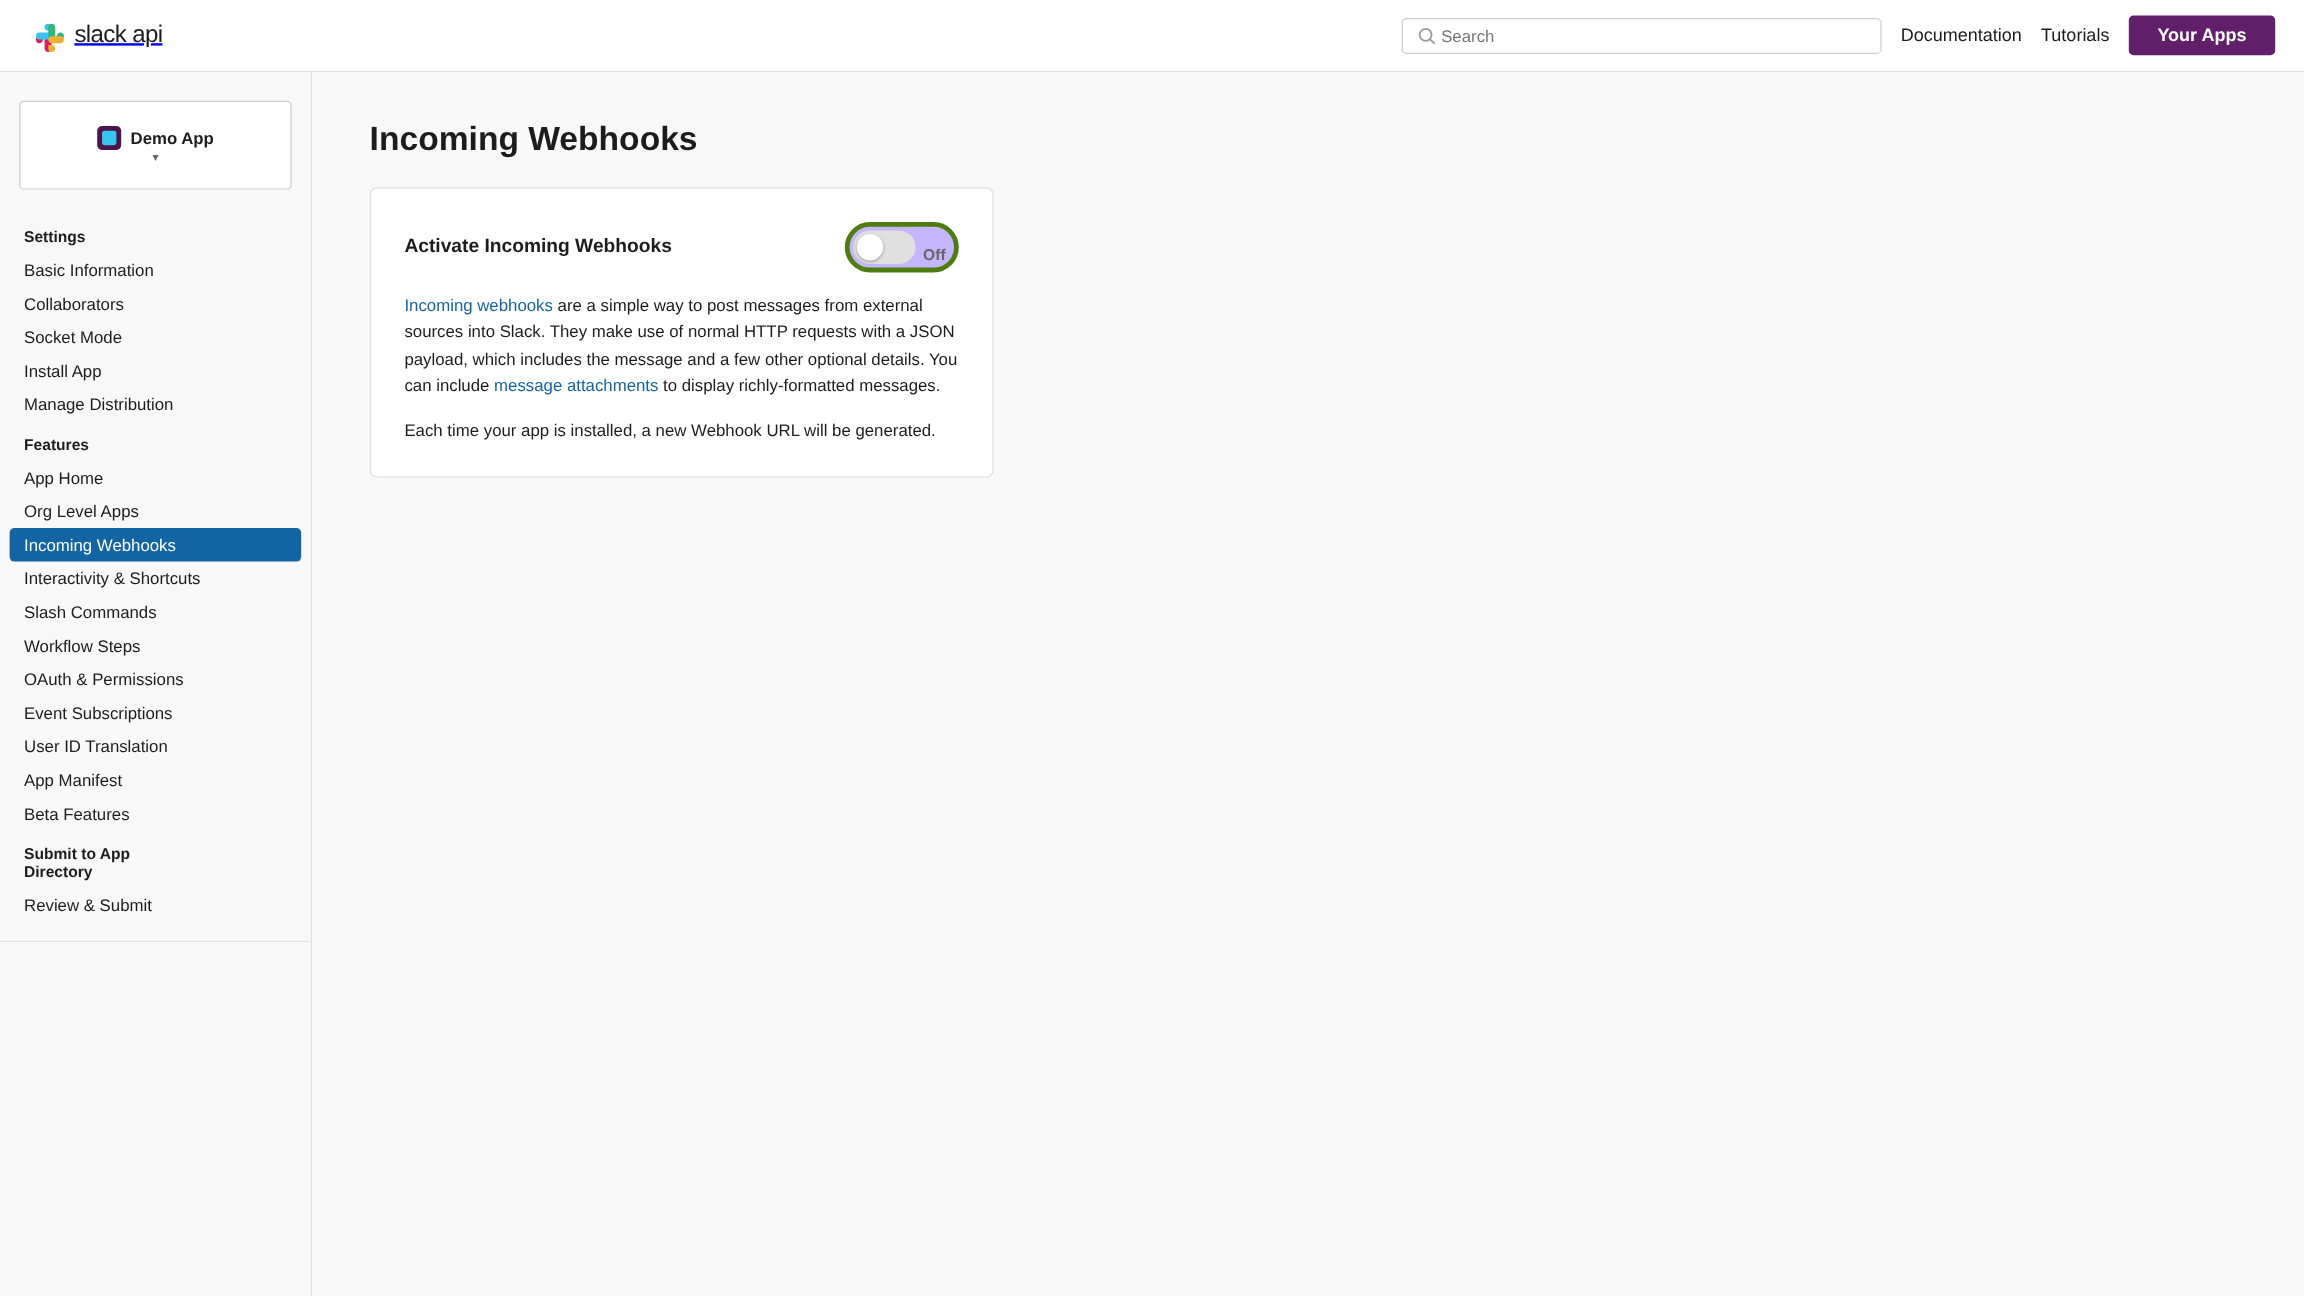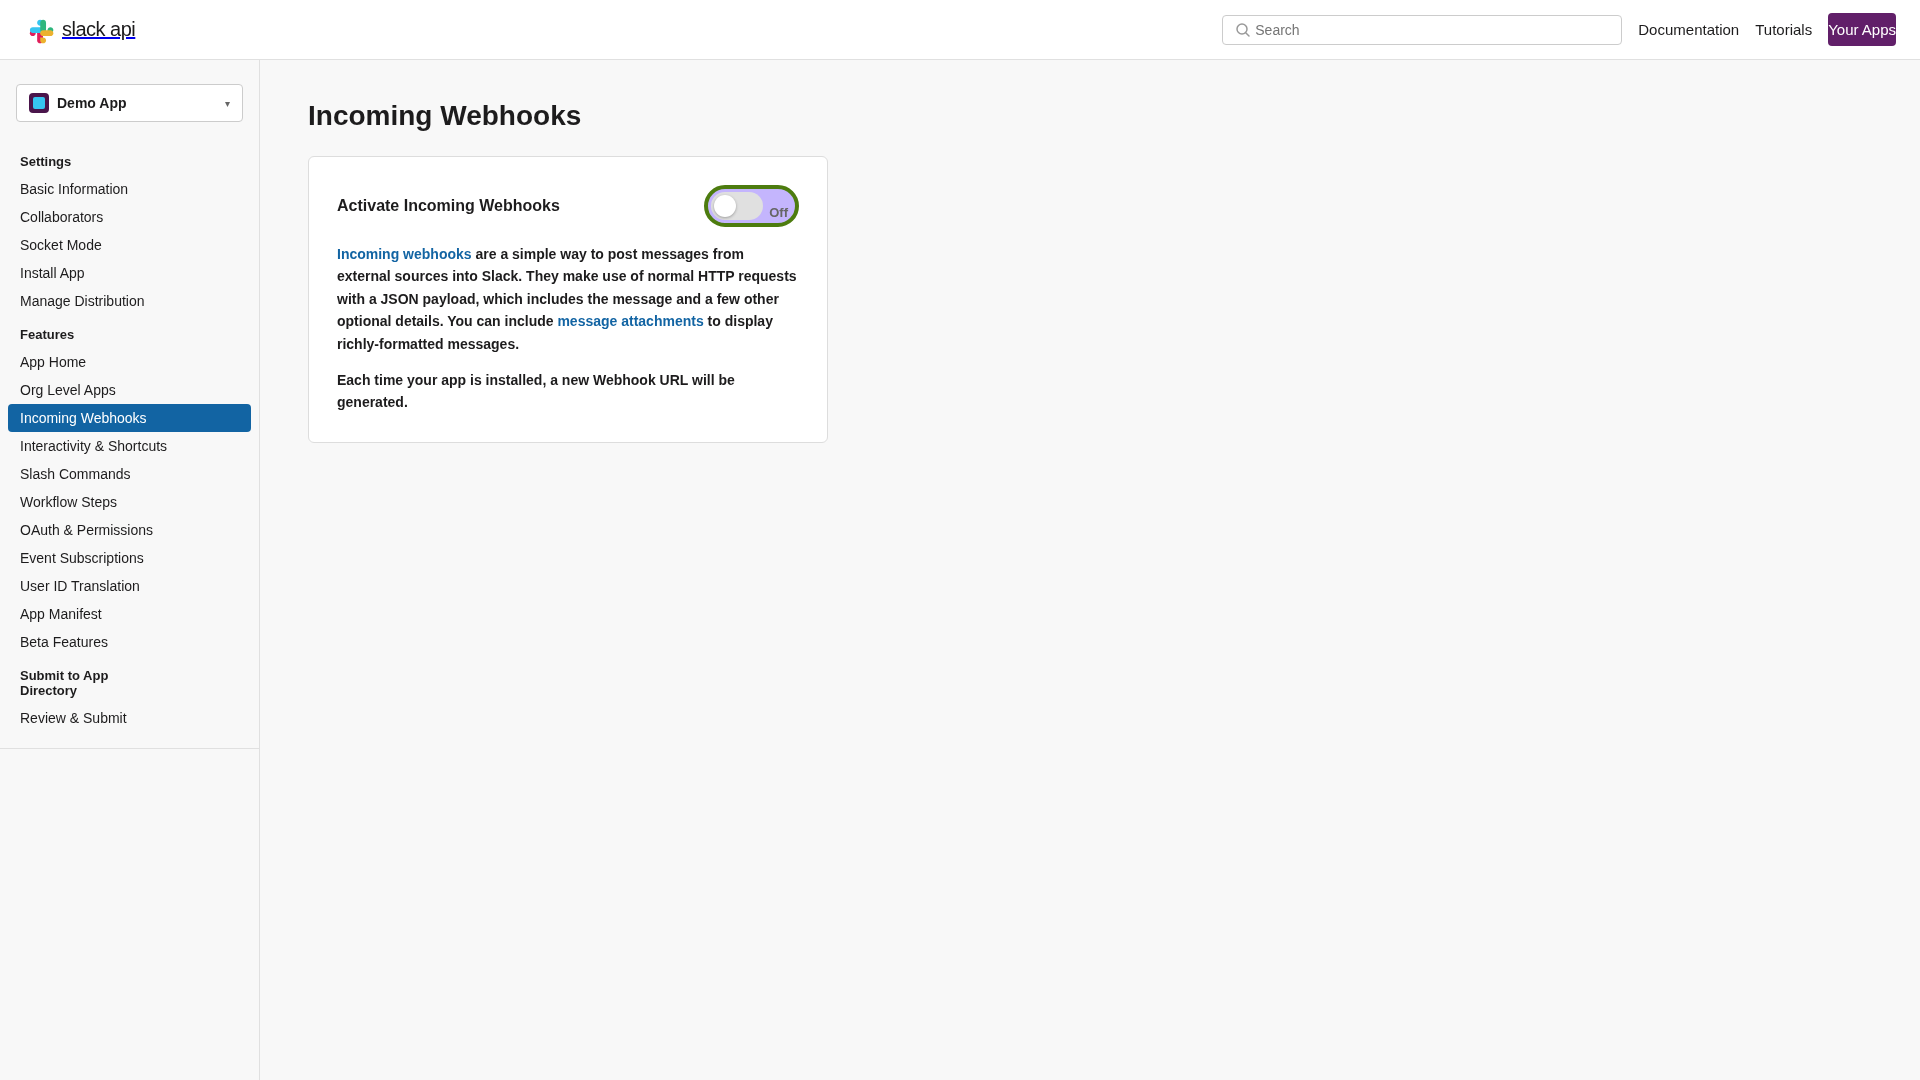--- a/index.html
+++ b/index.html
@@ -29,22 +29,22 @@
       padding: 6px 12px; background: #fff;
       width: 400px; gap: 4px;
     }
     .search-box input {
       border: none; outline: none; font-size: 14px; width: 100%; color: #666;
     }
     .search-icon-svg { color: #999; flex-shrink: 0; }
     .nav-link { font-size: 15px; color: #1d1c1d; text-decoration: none; cursor: pointer; }
     .your-apps-btn {
       background: #611f69; color: #fff; border: none;
-      border-radius: 4px; padding: 8px 0;
-      font-size: 15px; font-weight: 400; cursor: pointer;
+      border-radius: 4px; padding: 8px 24px;
+      font-size: 15px; font-weight: 700; cursor: pointer;
     }
 
     
     .layout {
       display: flex;
       margin-top: 60px;
       min-height: calc(100vh - 60px);
     }
 
     
@@ -53,21 +53,21 @@
       flex-shrink: 0;
       padding: 24px 0;
       background: #f8f8f8;
       border-right: 1px solid #e0e0e0;
       min-height: calc(100vh - 60px);
     }
     .app-selector {
       display: flex; align-items: center; justify-content: space-between;
       margin: 0 16px 20px 16px;
       border: 1px solid #ccc; border-radius: 4px;
-      padding: 8px 12px; background: #fff; cursor: pointer;
+      padding: 20px 12px; background: #fff; cursor: pointer; flex-direction: column;
     }
     .app-selector-left { display: flex; align-items: center; gap: 8px; }
     .app-icon { width: 20px; height: 20px; background: #4a154b; border-radius: 4px; display: flex; align-items: center; justify-content: center; }
     .app-icon-inner { width: 12px; height: 12px; background: #36c5f0; border-radius: 2px; }
     .app-name { font-size: 14px; font-weight: 600; }
     .chevron-down { font-size: 10px; color: #666; }
 
     .sidebar-section-title {
       font-size: 13px; font-weight: 700; color: #1d1c1d;
       padding: 12px 20px 6px 20px; text-transform: none;
@@ -128,21 +128,21 @@
       box-shadow: 0 1px 3px rgba(0,0,0,0.3);
       transition: left 0.2s;
     }
     .toggle-off-label {
       font-size: 13px; font-weight: 600; color: #666;
       margin-left: 6px; margin-right: 4px;
     }
 
     
     .card-body { font-size: 14px; line-height: 1.6; color: #1d1c1d; }
-    .card-body p { margin-bottom: 14px; font-weight: bold; }
+    .card-body p { margin-bottom: 14px; }
     .card-body a { color: #1264a3; text-decoration: none; }
     .card-body p:last-child { margin-bottom: 0; }
   </style>
 </head>
 <body>
 
 <header class="header">
   <div class="header-left">
     <a class="slack-logo" href="#">
 

